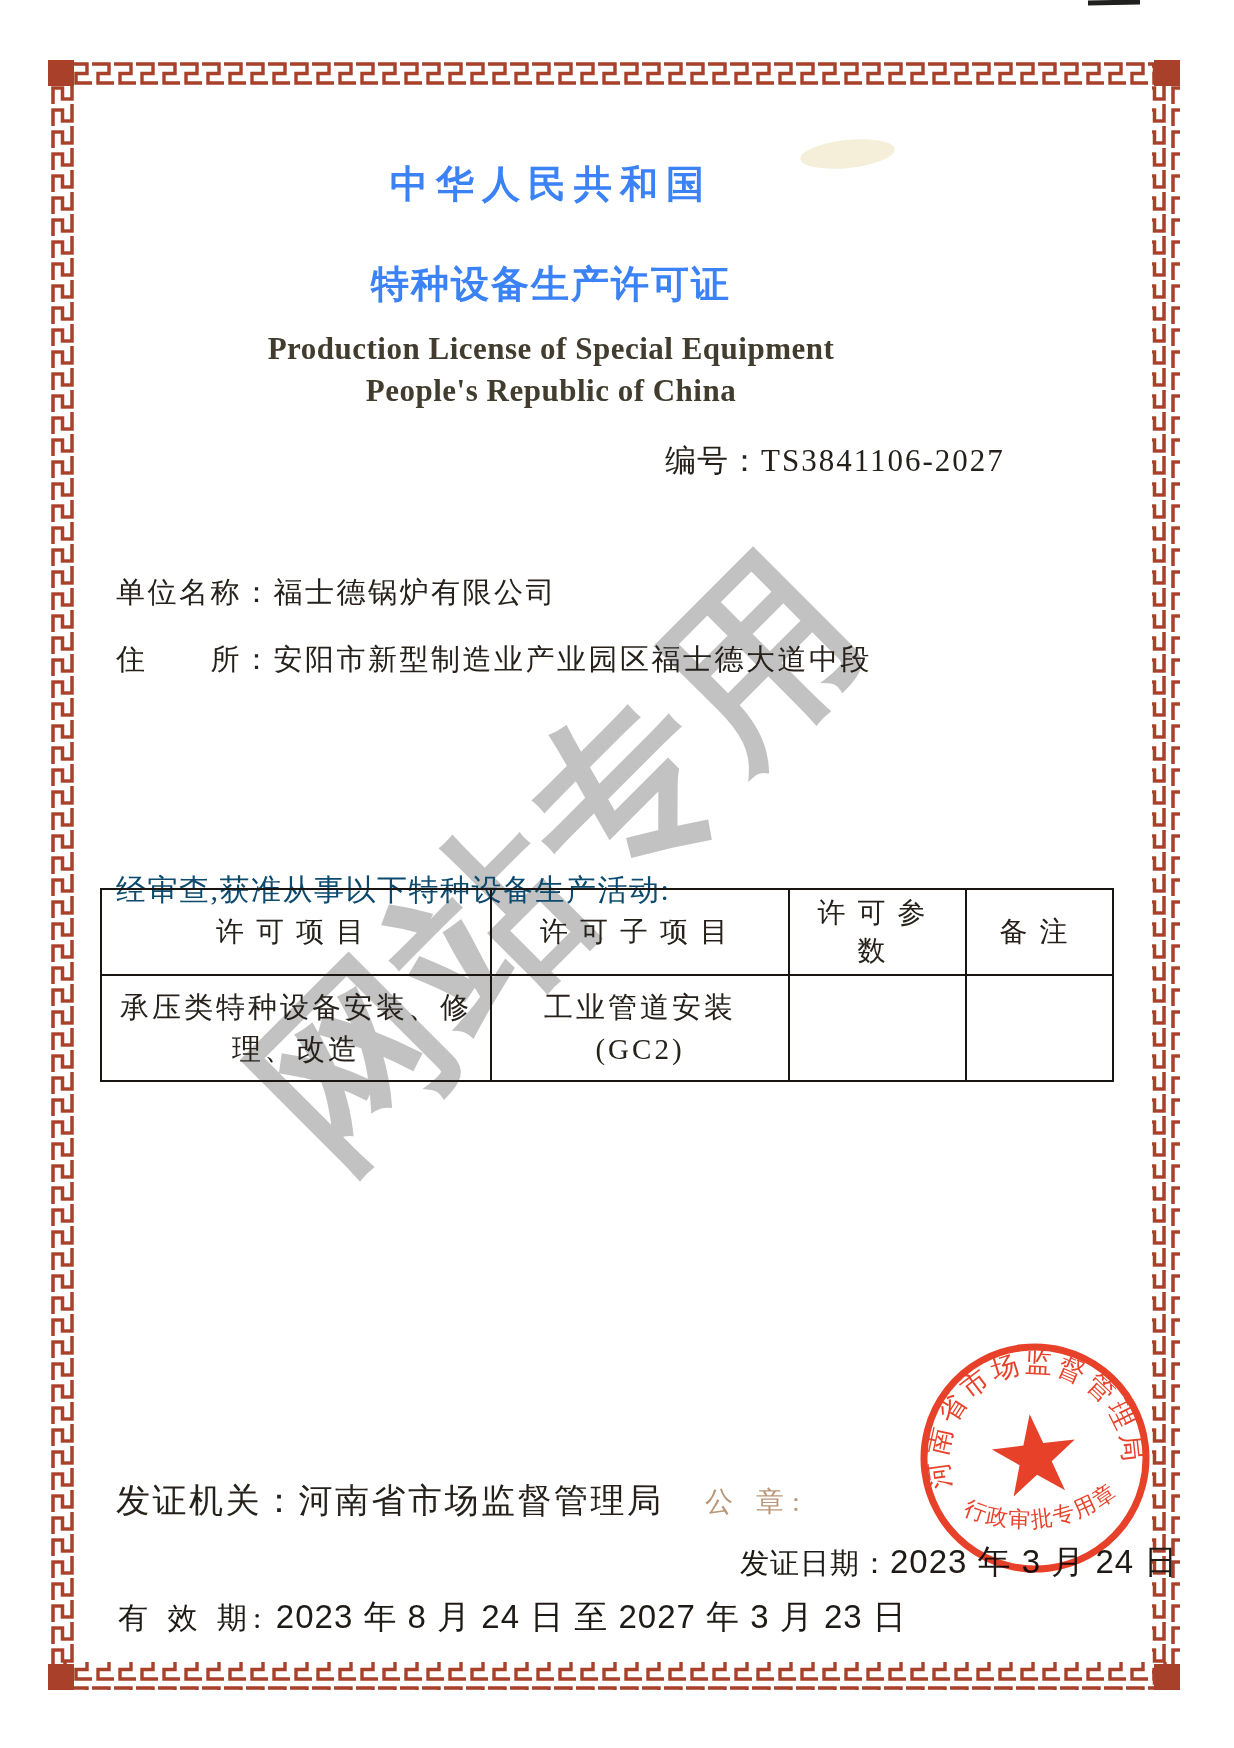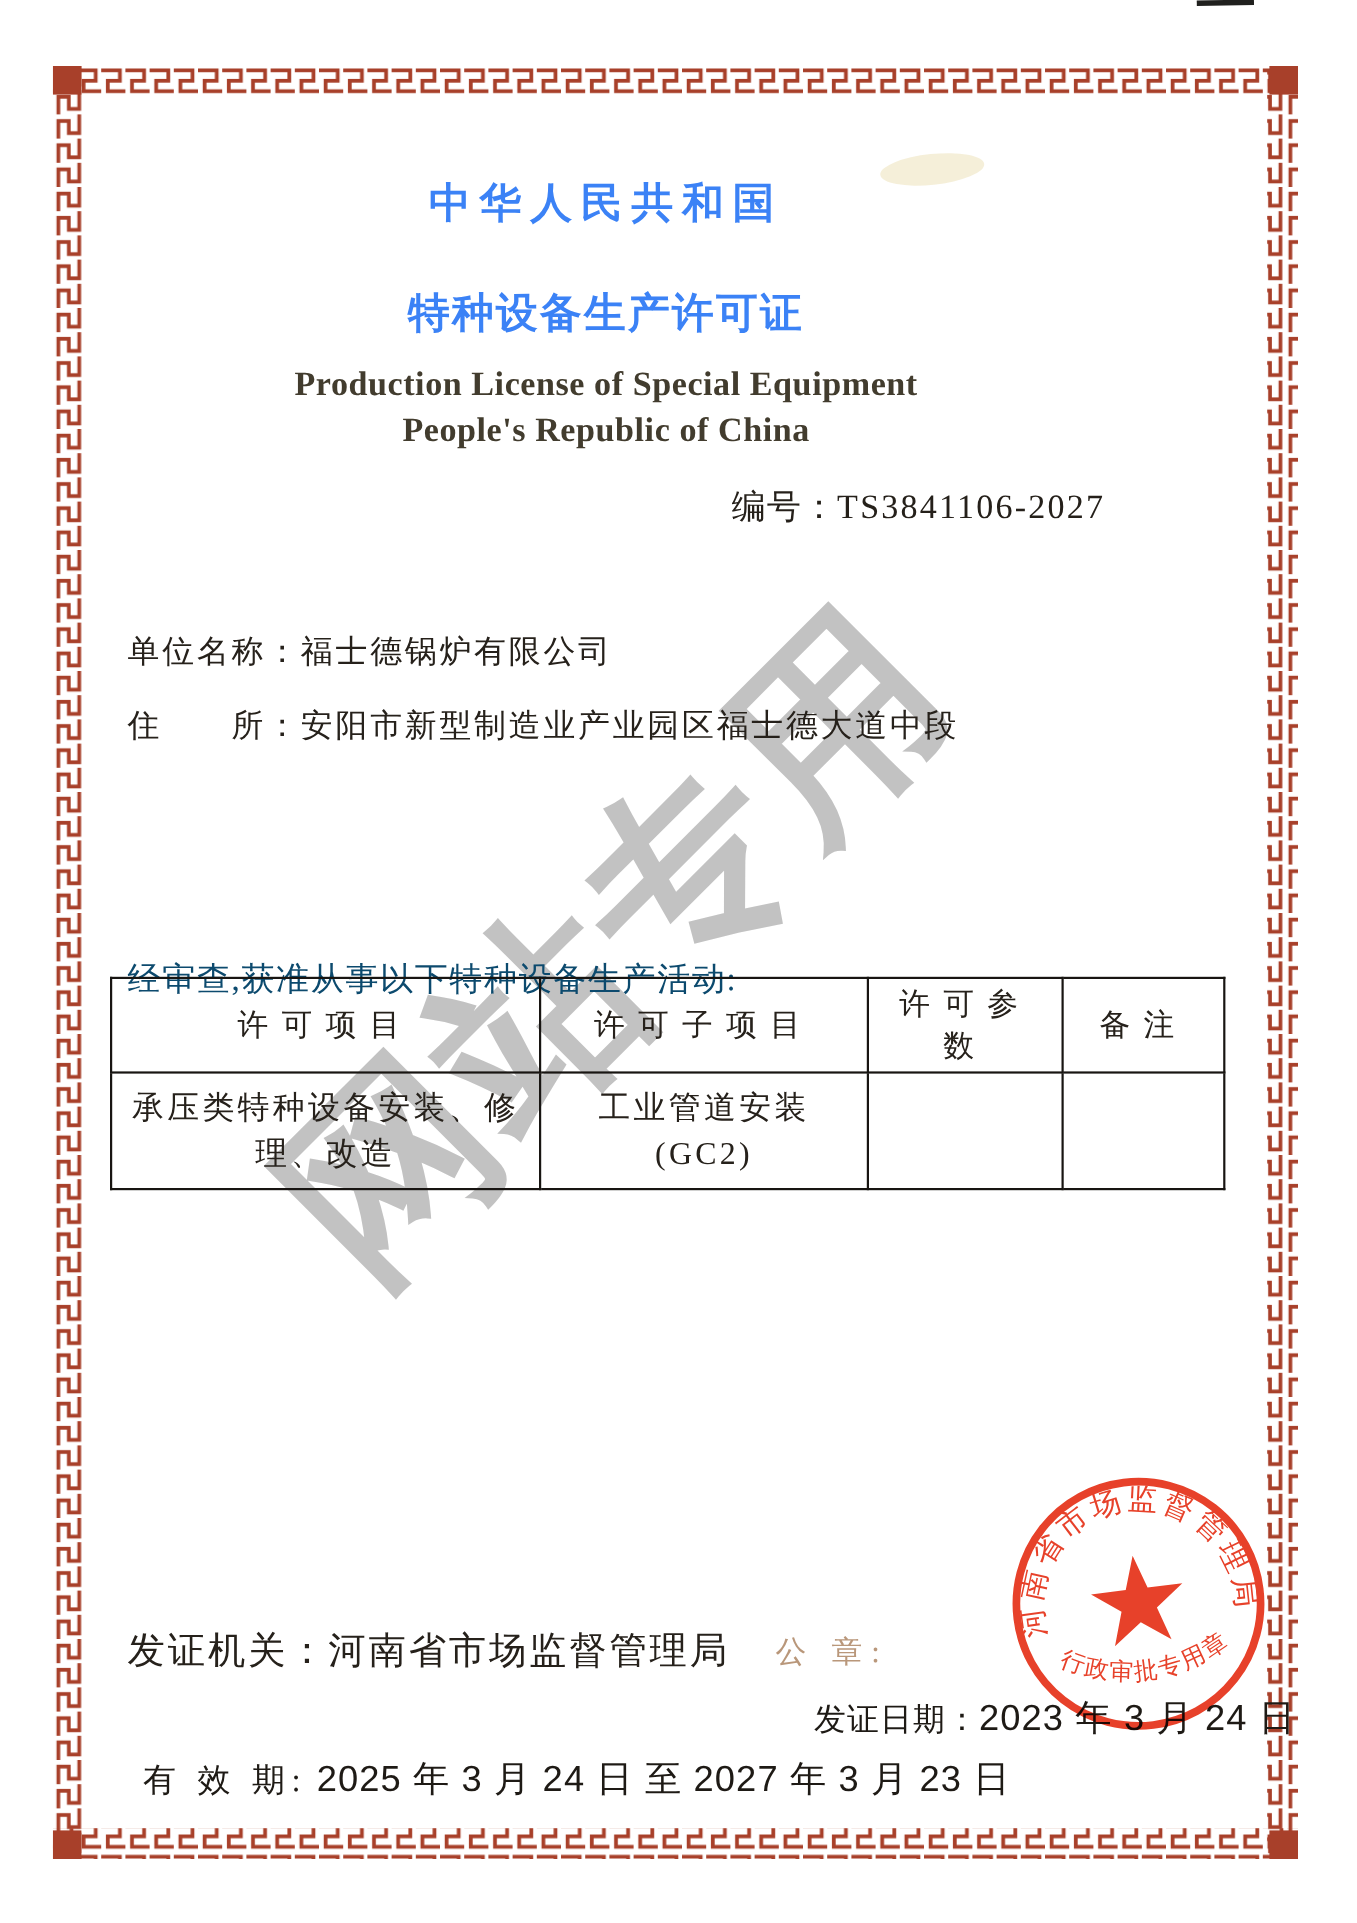--- a/index.html
+++ b/index.html
@@ -42,21 +42,21 @@
   .lic-table td{height:96px;line-height:1.45;letter-spacing:3px;}
   .pre{white-space:pre-line;}
   
   .issuer-row{position:absolute;left:116px;top:1478px;font-size:34px;letter-spacing:2.5px;z-index:2;color:#26211b;}
   .seal-label{position:absolute;left:705px;top:1483px;font-size:28px;letter-spacing:8px;color:#b9977a;z-index:2;}
   .issue-row{position:absolute;left:740px;top:1540px;font-size:29px;letter-spacing:1px;z-index:2;color:#1e1a15;}
   .valid-row{position:absolute;left:118px;top:1595px;font-size:30px;letter-spacing:1px;z-index:2;color:#1e1a15;}
   .date-num{
     font-family:"Liberation Sans","DejaVu Sans",sans-serif;font-size:33px;letter-spacing:1px;
   }
-  .label-sp{letter-spacing:6px;margin-left:12px;}
+  .label-sp{letter-spacing:6px;}
   
   .watermark{
     position:absolute;left:110px;top:700px;width:900px;height:320px;z-index:1;
     display:flex;align-items:center;justify-content:center;
     transform:rotate(-45deg);transform-origin:50% 50%;
     font-family:"DejaVu Sans","Liberation Sans",sans-serif;font-weight:600;
     font-size:185px;letter-spacing:6px;color:rgba(138,138,138,0.52);white-space:nowrap;
     pointer-events:none;
   }
   
@@ -147,21 +147,21 @@
     <span>发证机关：</span><span>河南省市场监督管理局</span>
   </div>
 
   <div class="seal-label">公 章:</div>
 
   <div class="issue-row">
     <span>发证日期：</span><span class="date-num">2023 年 3 月 24 日</span>
   </div>
 
   <div class="valid-row">
-    <span class="label-sp">有 效 期:</span> <span class="date-num">2025 年 3 月 24 日 至 2027 年 3 月 23 日</span>
+    <span class="label-sp">有 效 期:</span> <span class="date-num">2023 年 8 月 24 日 至 2027 年 3 月 23 日</span>
   </div>
 
   <div class="stamp">
     <svg width="240" height="240" viewBox="0 0 240 240">
       <defs>
         <path id="arcTop" d="M 37 151 A 88 88 0 1 1 203 151"></path>
         <path id="arcBot" d="M 48 170 A 150 150 0 0 0 192 170"></path>
       </defs>
       <circle cx="120" cy="120" r="111" fill="none" stroke="#e6371e" stroke-width="7"></circle>
       <polygon fill="#e6371e" points="120,76 130,106.2 161.8,106.4 136.2,125.3 145.9,155.6 120,137 94.1,155.6 103.8,125.3 78.2,106.4 110,106.2"></polygon>

